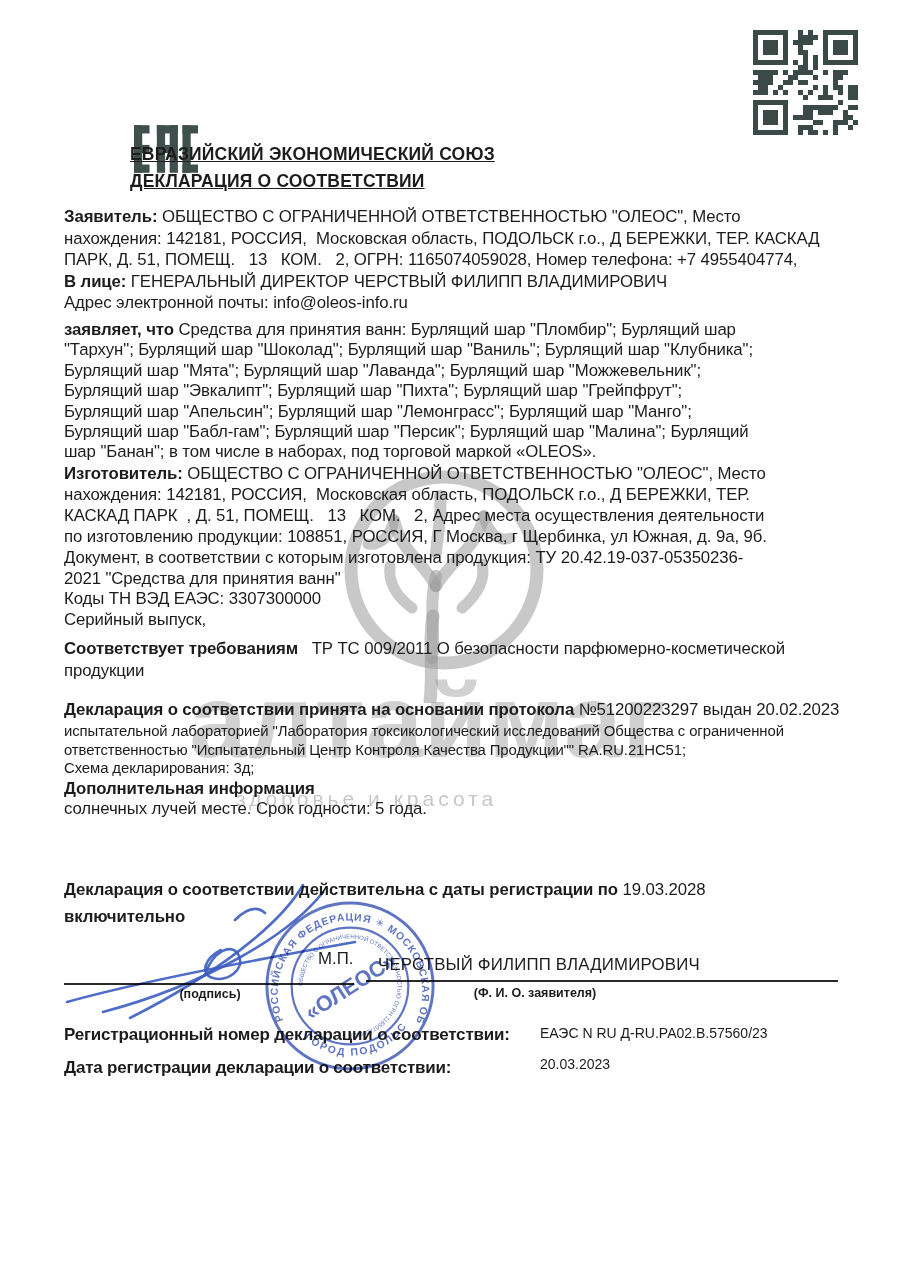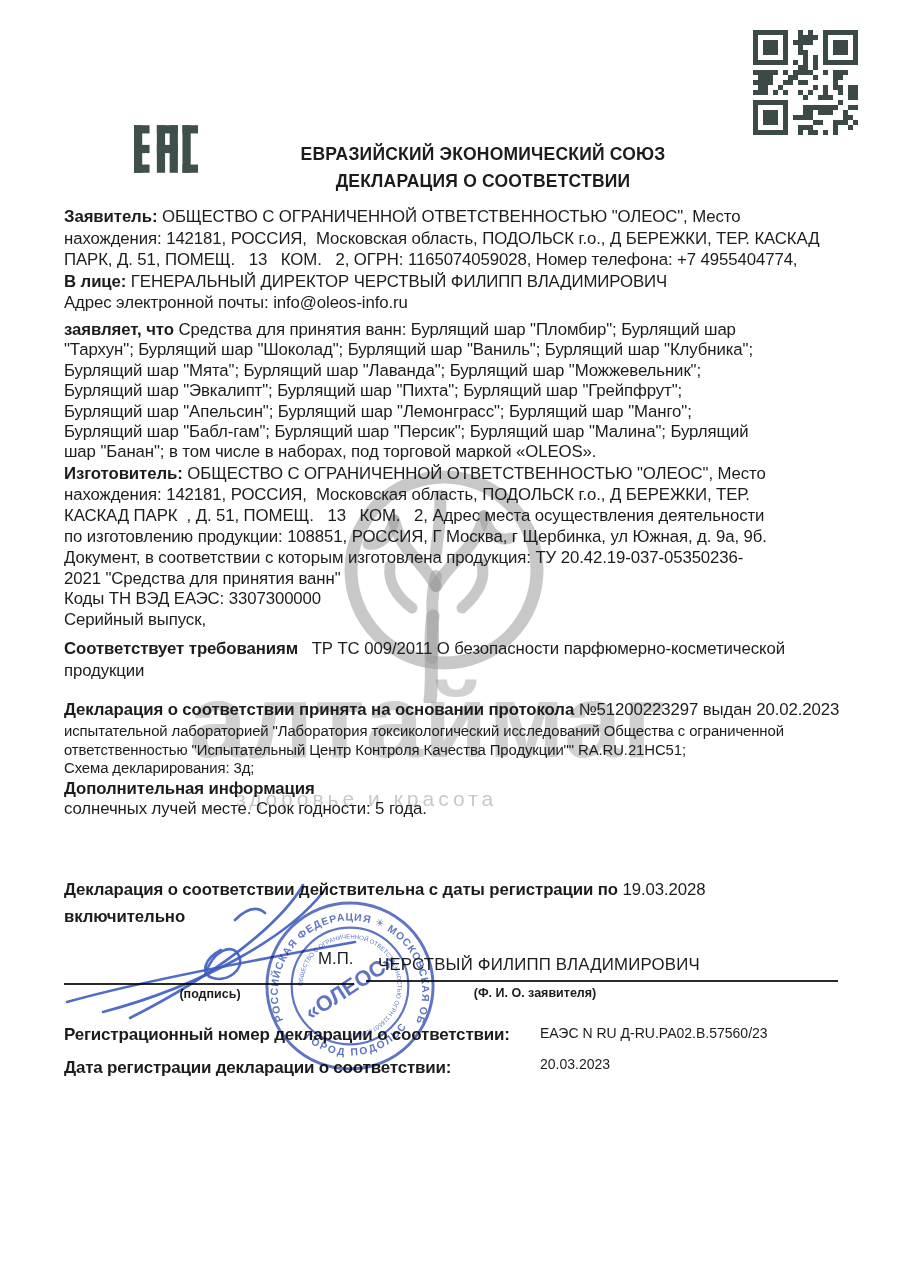--- a/index.html
+++ b/index.html
@@ -2,22 +2,22 @@
 <html lang="ru"><head>
 <meta charset="utf-8">
 <style>
   html,body{margin:0;padding:0;background:#ffffff;}
   .page{position:relative;width:900px;height:1273px;background:#ffffff;overflow:hidden;
         font-family:"Liberation Sans","DejaVu Sans",sans-serif;color:#1c1c1c;}
   .abs{position:absolute;}
   .tl{white-space:pre;}
   .b{font-weight:bold;}
   
-  .titles{left:130px;top:141px;width:706px;text-align:center;font-weight:bold;
-          font-size:17.5px;line-height:27px;letter-spacing:.2px;z-index:3;}
+  .titles{left:130px;top:141px;width:706px;font-weight:bold;
+          font-size:17.5px;line-height:27px;letter-spacing:.2px;z-index:3;text-decoration:underline;}
   
   .para{left:64px;width:790px;font-size:16.8px;letter-spacing:-0.1px;z-index:3;}
   .p-applicant{top:206px;line-height:21.6px;}
   .p-declares{top:320px;line-height:20.4px;}
   .p-manufacturer{top:464px;line-height:20.9px;}
   .p-conforms{top:638px;line-height:22px;}
   .p-protocol1{top:700px;line-height:20px;}
   .p-protocol2{top:722px;line-height:18.6px;font-size:14.9px;}
   .p-additional{top:779px;line-height:20.2px;}
   .p-validity{top:876px;line-height:27px;}

